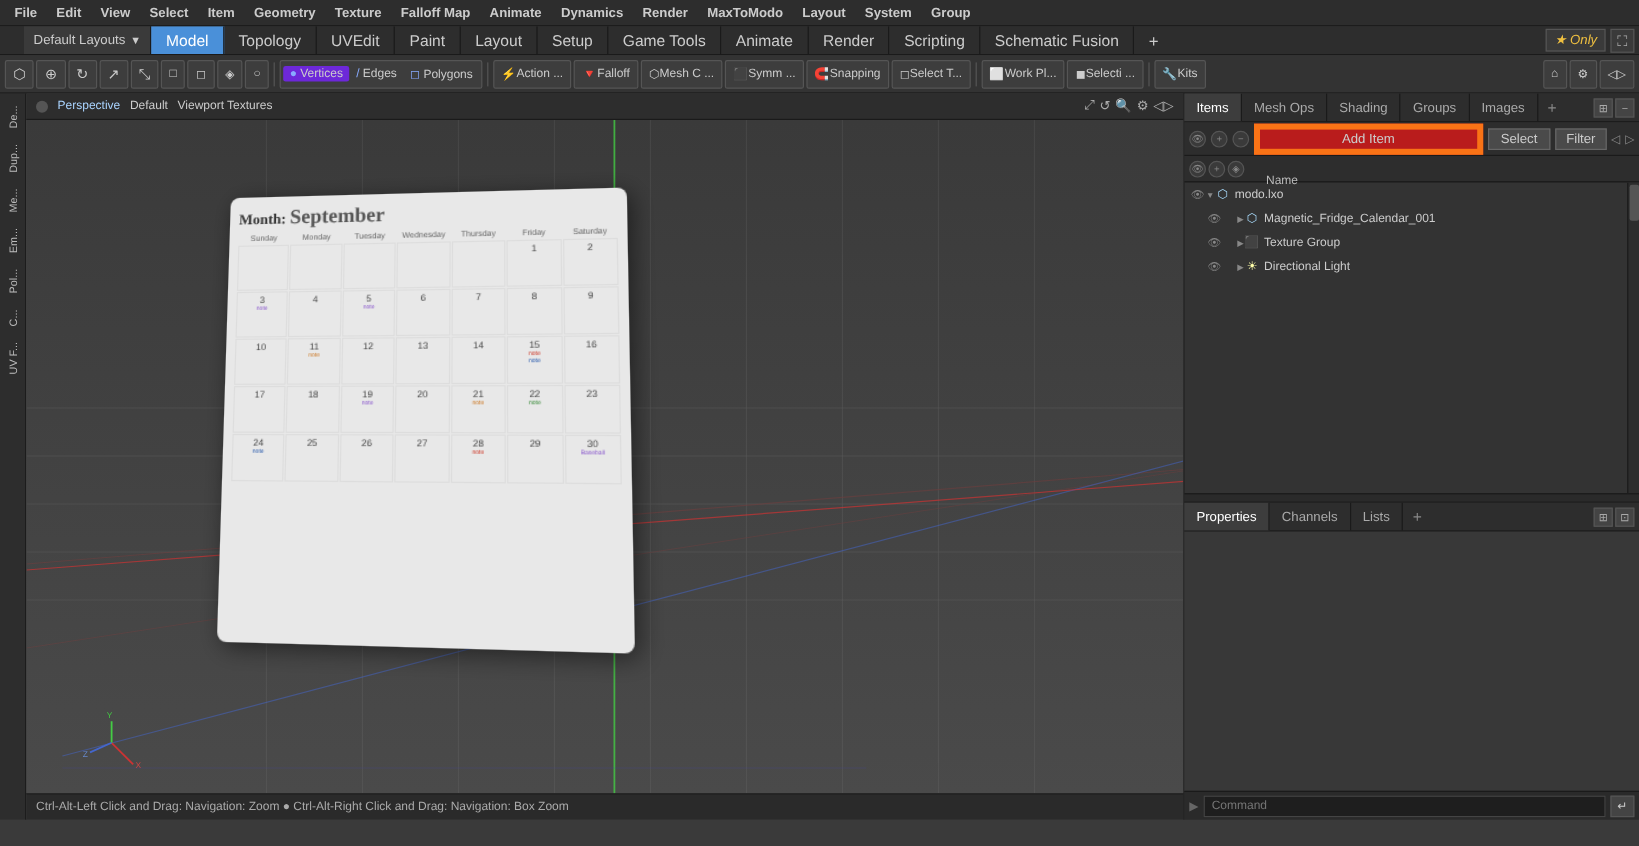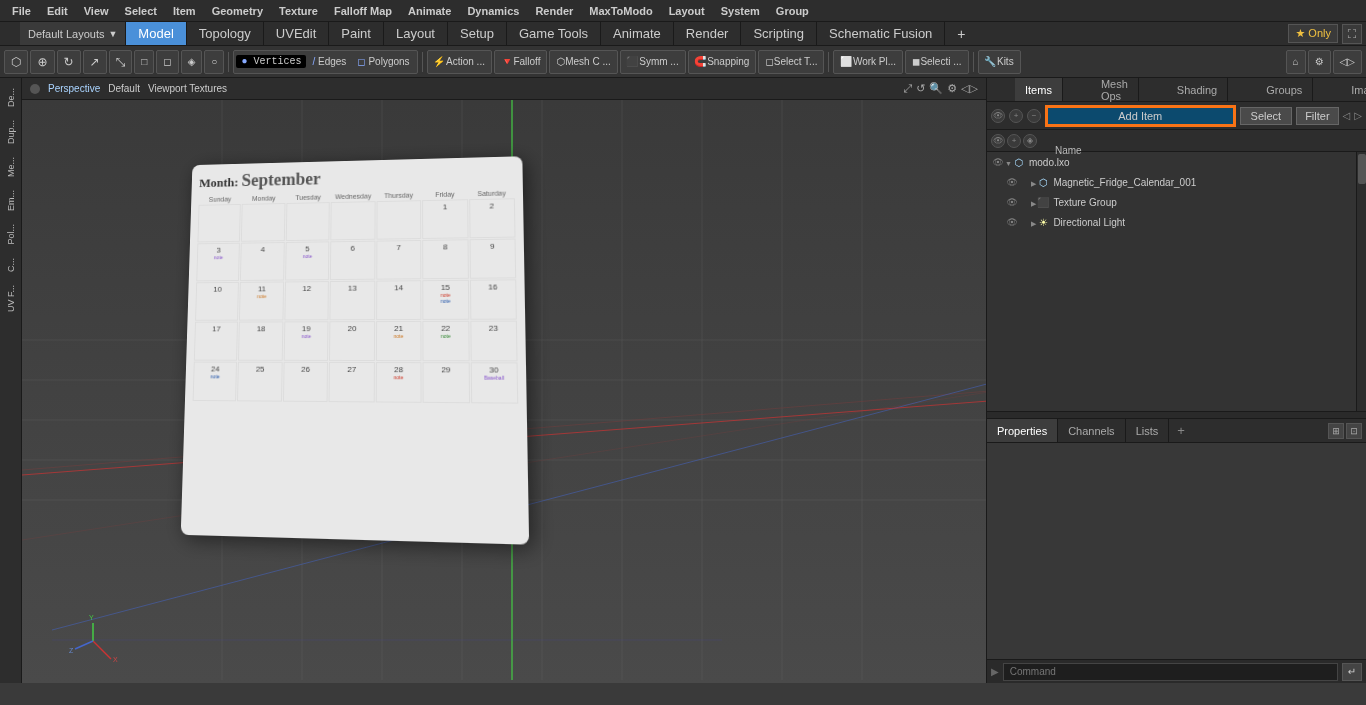--- a/index.html
+++ b/index.html
@@ -9,29 +9,29 @@
     .menu-bar { display: flex; align-items: center; background: #2d2d2d; height: 22px; padding: 0 4px; border-bottom: 1px solid #1a1a1a; font-weight: bold; }
     .menu-item { padding: 2px 8px; color: #ccc; cursor: pointer; font-size: 11px; }
 
     
     .layout-bar { display: flex; align-items: center; background: #2d2d2d; height: 24px; border-bottom: 1px solid #1a1a1a; padding-left: 20px; }
     .layout-dropdown { display: flex; align-items: center; padding: 0 8px; color: #ccc; font-size: 11px; background: #3a3a3a; border-right: 1px solid #1a1a1a; height: 100%; cursor: pointer; }
     .layout-tab { padding: 0 12px; height: 100%; display: flex; align-items: center; color: #ccc; font-size: 13px; cursor: pointer; border-right: 1px solid #1a1a1a; }
     .layout-tab.active { background: #4a90d9; color: #fff; }
     .layout-plus { padding: 0 8px; color: #ccc; font-size: 14px; cursor: pointer; margin-left: 4px; }
     .layout-right { margin-left: auto; display: flex; align-items: center; padding-right: 4px; gap: 4px; }
-    .star-btn { color: #f0c040; font-size: 11px; padding: 2px 6px; background: #3a3a3a; border: 1px solid #555; cursor: pointer; }
+    .star-btn { color: #f0c040; font-size: 11px; padding: 2px 6px; background: #3a3a3a; border: 1px solid #555; cursor: pointer; font-style: italic; }
 
     
     .tools-bar { display: flex; align-items: center; background: #333; height: 32px; border-bottom: 1px solid #1a1a1a; padding: 0 4px; gap: 2px; }
     .tool-btn { padding: 2px 6px; background: #3d3d3d; border: 1px solid #555; color: #ccc; font-size: 10px; cursor: pointer; border-radius: 2px; height: 24px; display: flex; align-items: center; }
     .tool-separator { width: 1px; height: 20px; background: #555; margin: 0 2px; }
     .tool-group { display: flex; align-items: center; background: #3d3d3d; border: 1px solid #555; border-radius: 2px; height: 24px; padding: 0 2px; gap: 1px; }
     .tool-group-btn { padding: 1px 5px; color: #ccc; font-size: 10px; cursor: pointer; border-radius: 2px; }
-    .tool-group-btn.active { background: #000000; font-family: Liberation Mono, monospace; }
+    .tool-group-btn.active { background: #6d28d9; }
 
     
     .main-area { display: flex; height: calc(705px - 22px - 24px - 32px - 22px); }
 
     
     .left-sidebar { width: 22px; background: #2d2d2d; border-right: 1px solid #1a1a1a; display: flex; flex-direction: column; align-items: center; padding-top: 4px; gap: 1px; overflow: hidden; }
     .sidebar-tab { writing-mode: vertical-lr; transform: rotate(180deg); padding: 6px 3px; color: #bbb; font-size: 9px; cursor: pointer; white-space: nowrap; }
 
     
     .viewport-area { flex: 1; background: #404040; position: relative; display: flex; flex-direction: column; }
@@ -61,29 +61,29 @@
     
     .viewport-info { position: absolute; bottom: 8px; right: 12px; text-align: right; color: #ccc; font-size: 10px; line-height: 1.6; }
     .viewport-info .no-items { color: #ffaa44; }
 
     
     .status-bar { height: 22px; background: #2a2a2a; border-top: 1px solid #1a1a1a; display: flex; align-items: center; padding: 0 8px; color: #aaa; font-size: 10px; }
 
     
     .right-panel { width: 380px; background: #333; border-left: 1px solid #1a1a1a; display: flex; flex-direction: column; }
     .panel-tabs { display: flex; background: #2d2d2d; border-bottom: 1px solid #1a1a1a; height: 24px; align-items: center; }
-    .panel-tab { padding: 0 10px; height: 100%; display: flex; align-items: center; font-size: 11px; color: #aaa; cursor: pointer; border-right: 1px solid #1a1a1a; margin-left: 28px; }
+    .panel-tab { padding: 0 10px; height: 100%; display: flex; align-items: center; font-size: 11px; color: #aaa; cursor: pointer; border-right: 1px solid #1a1a1a; }
     .panel-tab.active { color: #fff; background: #3d3d3d; }
     .panel-tab-plus { padding: 0 8px; color: #888; font-size: 13px; cursor: pointer; }
     .panel-tab-right { margin-left: auto; display: flex; align-items: center; gap: 2px; padding-right: 4px; }
     .panel-icon-btn { width: 16px; height: 16px; background: #444; border: 1px solid #555; color: #aaa; font-size: 9px; cursor: pointer; display: flex; align-items: center; justify-content: center; }
 
     
     .add-item-bar { display: flex; align-items: center; background: #2d2d2d; height: 28px; padding: 0 4px; gap: 4px; border-bottom: 1px solid #1a1a1a; }
-    .add-item-btn { background: #0c4a6e; border: 3px solid #f97316; color: #ccc; padding: 2px 12px; font-size: 11px; cursor: pointer; flex: 1; text-align: center; }
+    .add-item-btn { background: #b91c1c; border: 5px solid #f97316; color: #ccc; padding: 2px 12px; font-size: 11px; cursor: pointer; flex: 1; text-align: center; }
     .select-btn { background: #4a4a4a; border: 1px solid #666; color: #ccc; padding: 2px 10px; font-size: 11px; cursor: pointer; }
     .filter-btn { background: #4a4a4a; border: 1px solid #666; color: #ccc; padding: 2px 8px; font-size: 11px; cursor: pointer; }
 
     
     .items-list-header { display: flex; align-items: center; background: #2d2d2d; height: 22px; padding: 0 4px; border-bottom: 1px solid #1a1a1a; }
     .items-col-icons { width: 60px; display: flex; gap: 2px; }
     .items-col-name { flex: 1; color: #bbb; font-size: 10px; padding-left: 4px; margin-top: 20px; }
     .icon-circle { width: 14px; height: 14px; border-radius: 50%; border: 1px solid #555; background: #3a3a3a; display: flex; align-items: center; justify-content: center; font-size: 8px; color: #888; cursor: pointer; }
 
     
@@ -427,20 +427,23 @@
       <svg style="position:absolute;bottom:16px;left:45px;width:52px;height:52px">
         <line x1="26" y1="26" x2="44" y2="44" stroke="#cc3333" stroke-width="1.5"></line>
         <line x1="26" y1="26" x2="26" y2="8" stroke="#44cc44" stroke-width="1.5"></line>
         <line x1="26" y1="26" x2="8" y2="34" stroke="#4466cc" stroke-width="1.5"></line>
         <text x="46" y="47" font-size="7" fill="#cc4444">X</text>
         <text x="22" y="5" font-size="7" fill="#44cc44">Y</text>
         <text x="2" y="38" font-size="7" fill="#6688cc">Z</text>
       </svg>
     </div>
 
+    <div class="status-bar">
+      <span>Ctrl-Alt-Left Click and Drag: Navigation: Zoom  ●  Ctrl-Alt-Right Click and Drag: Navigation: Box Zoom</span>
+    </div>
   </div>
 
   <div class="right-panel">
 
     <div class="panel-tabs">
       <div class="panel-tab active">
           <span>Items</span>
         </div>
       <div class="panel-tab">
           <span>Mesh Ops</span>

